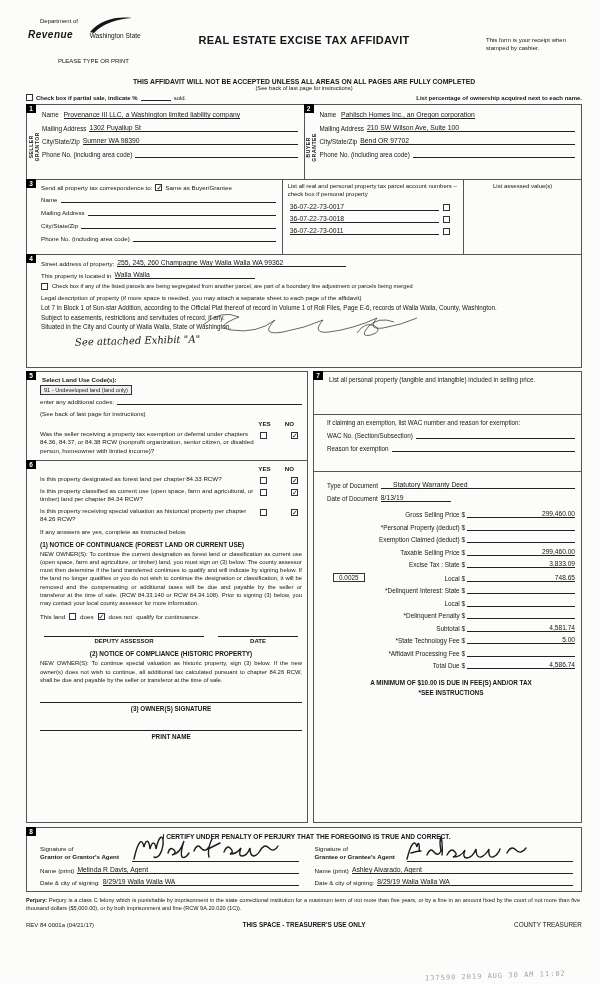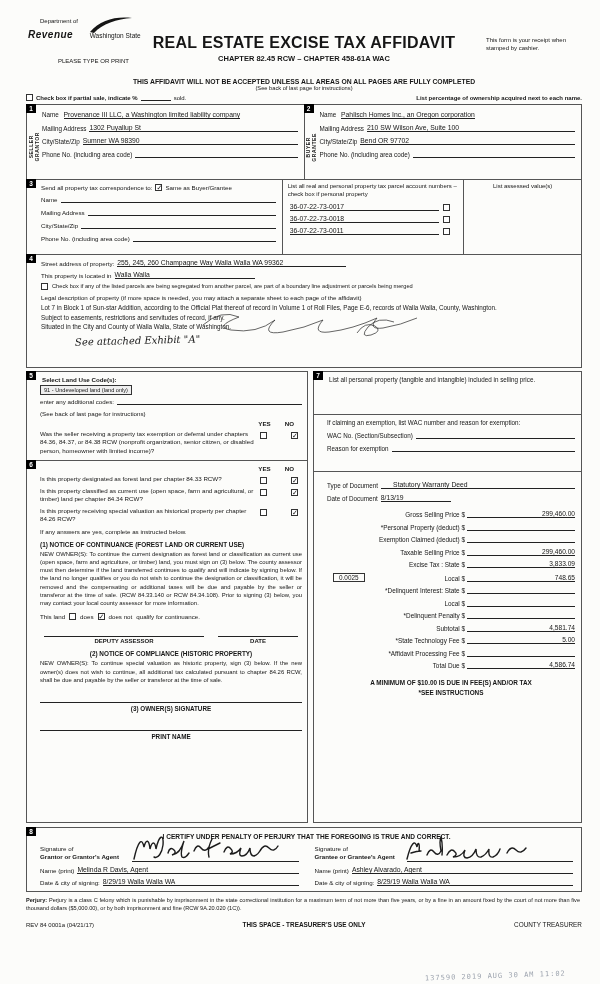--- a/index.html
+++ b/index.html
@@ -5,21 +5,21 @@
 *{margin:0;padding:0;box-sizing:border-box;}
 html,body{background:#ffffff;}
 body{font-family:"Liberation Sans",sans-serif;color:#161616;}
 .page{width:600px;height:984px;margin:0 auto;background:#fcfcfa;position:relative;padding:18px 18px 8px 26px;overflow:hidden;}
 .hdr{position:relative;height:58px;}
 .logo{position:absolute;left:2px;top:0;width:130px;}
 .dept{font-size:6px;display:block;margin-left:12px;}
 .rev{font-size:10px;font-weight:bold;font-style:italic;letter-spacing:.5px;}
 .wast{font-size:6.5px;margin-left:12px;}
 .swoosh{position:absolute;left:62px;top:-2px;}
-.title-main{text-align:center;font-size:16px;font-weight:bold;padding-top:16px;letter-spacing:.3px;}
+.title-main{text-align:center;font-size:11px;font-weight:bold;padding-top:16px;letter-spacing:.3px;}
 .title-sub{text-align:center;font-size:7.5px;font-weight:bold;margin-top:2px;}
 .please{position:absolute;left:32px;top:40px;font-size:6px;}
 .receipt{position:absolute;right:0;top:18px;width:96px;font-size:6px;line-height:1.35;}
 .warn{text-align:center;font-size:6.8px;font-weight:bold;margin-top:2px;}
 .seeback{text-align:center;font-size:5.7px;margin-bottom:3px;}
 .partial{display:flex;align-items:flex-end;font-size:6px;margin-bottom:3px;gap:3px;}
 .bold{font-weight:bold;}
 .uline{display:inline-block;border-bottom:1px solid #222;}
 .w30{width:30px;}
 .spacer{flex:1;}
@@ -104,21 +104,20 @@
   <div class="hdr">
     <div class="logo">
       <span class="dept">Department of</span>
       <span class="rev">Revenue</span>
       <svg class="swoosh" width="42" height="18" viewBox="0 0 42 18">
           <path d="M0 16 C10 4 26 0 42 2 C27 3 12 8 4 17 Z" fill="#161616"></path>
         </svg>
       <span class="wast">Washington State</span>
     </div>
     <div class="title-main">REAL ESTATE EXCISE TAX AFFIDAVIT</div>
-    <div class="title-sub">CHAPTER 82.45 RCW – CHAPTER 458-61A WAC</div>
     <div class="please">PLEASE TYPE OR PRINT</div>
     <div class="receipt">
       <span>This form is your receipt</span>
       <span>when stamped by cashier.</span>
     </div>
   </div>
   <div class="warn">THIS AFFIDAVIT WILL NOT BE ACCEPTED UNLESS ALL AREAS ON ALL PAGES ARE FULLY COMPLETED</div>
   <div class="seeback">(See back of last page for instructions)</div>
 
   <div class="partial">

